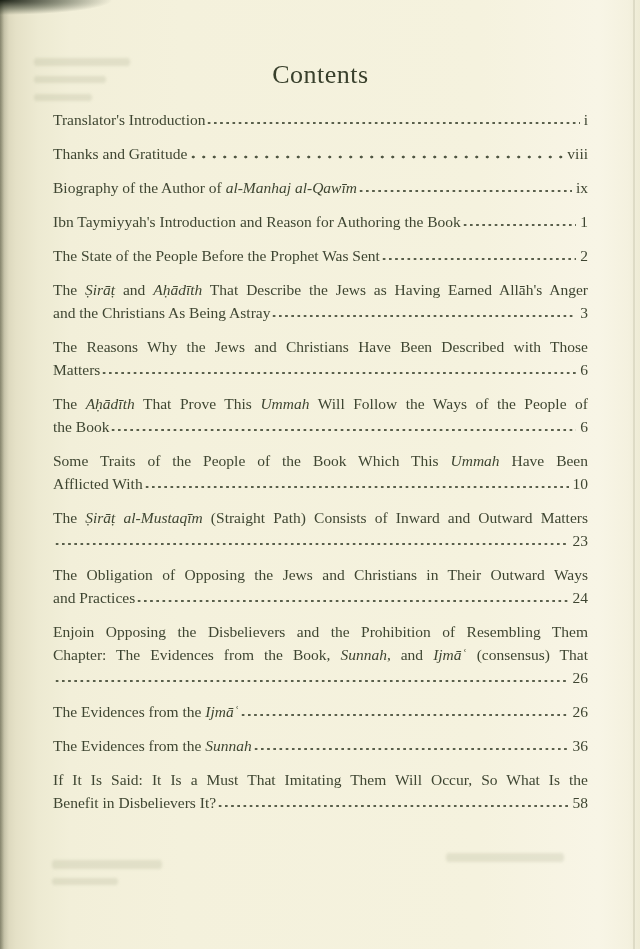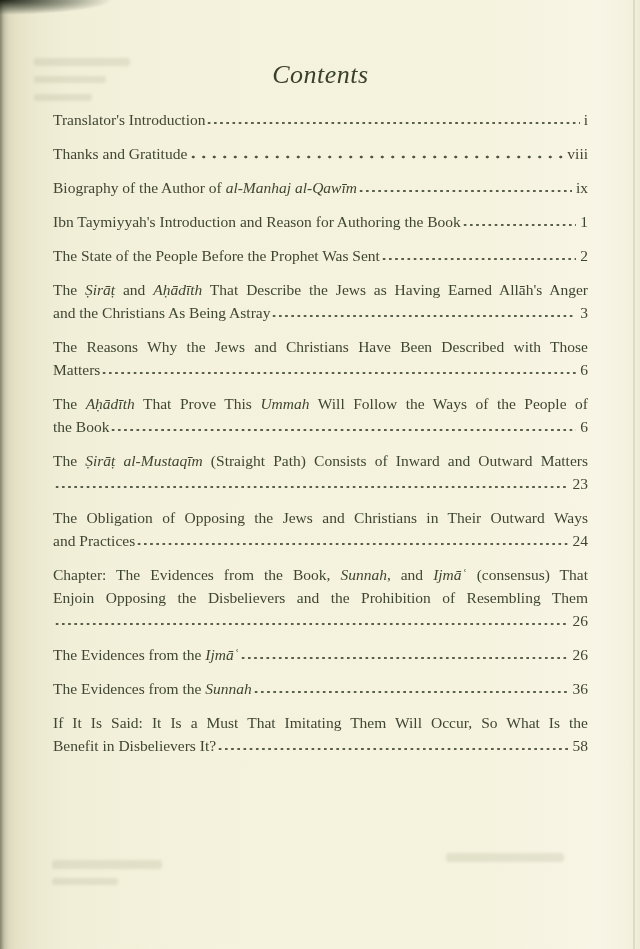--- a/index.html
+++ b/index.html
@@ -52,21 +52,20 @@
     color:#3e4531;
   }
   .title {
     text-align:center;
     font-size:26px;
     line-height:38px;
     letter-spacing:0.5px;
     margin:0 0 14px 0;
     font-weight:normal;
     color:#39402c;
-    font-style:italic;
   }
   .entry { margin:0 0 11px 0; }
   .line { font-size:15.5px; line-height:23px; }
   .line.just {
     text-align:justify;
     -moz-text-align-last:justify;
     text-align-last:justify;
   }
   .line.last { display:flex; align-items:baseline; }
   .line.last .txt { flex:0 1 auto; white-space:nowrap; }
@@ -157,38 +156,46 @@
       </div>
       <div class="entry">
         <div class="line just"><span class="txt"><span>The </span><i>Aḥādīth</i><span> That Prove This </span><i>Ummah</i><span> Will Follow the Ways of the People of</span></span></div>
         <div class="line last">
           <span class="txt"><span>the Book </span></span>
           <span class="leader"></span>
           <span class="num">6</span>
         </div>
       </div>
       <div class="entry">
+        <div class="line just"><span class="txt"><span>Some Traits of the People of the Book Which This </span><i>Ummah</i><span> Have Been</span></span></div>
+        <div class="line last">
+          <span class="txt"><span>Afflicted With</span></span>
+          <span class="leader"></span>
+          <span class="num">10</span>
+        </div>
+      </div>
+      <div class="entry">
         <div class="line just"><span class="txt"><span>The </span><i>Ṣirāṭ al-Mustaqīm</i><span> (Straight Path) Consists of Inward and Outward Matters</span></span></div>
         <div class="line last">
           <span class="txt"></span>
           <span class="leader"></span>
           <span class="num">23</span>
         </div>
       </div>
       <div class="entry">
         <div class="line just"><span class="txt"><span>The Obligation of Opposing the Jews and Christians in Their Outward Ways</span></span></div>
         <div class="line last">
           <span class="txt"><span>and Practices </span></span>
           <span class="leader"></span>
           <span class="num">24</span>
         </div>
       </div>
       <div class="entry">
+        <div class="line just"><span class="txt"><span>Enjoin Opposing the Disbelievers and the Prohibition of Resembling Them</span></span></div>
         <div class="line just"><span class="txt"><span>Chapter: The Evidences from the Book, </span><i>Sunnah</i><span>, and </span><i>Ijmāʿ</i><span> (consensus) That</span></span></div>
-        <div class="line just"><span class="txt"><span>Enjoin Opposing the Disbelievers and the Prohibition of Resembling Them</span></span></div>
         <div class="line last">
           <span class="txt"></span>
           <span class="leader"></span>
           <span class="num">26</span>
         </div>
       </div>
       <div class="entry">
         <div class="line last">
           <span class="txt"><span>The Evidences from the </span><i>Ijmāʿ</i></span>
           <span class="leader"></span>

